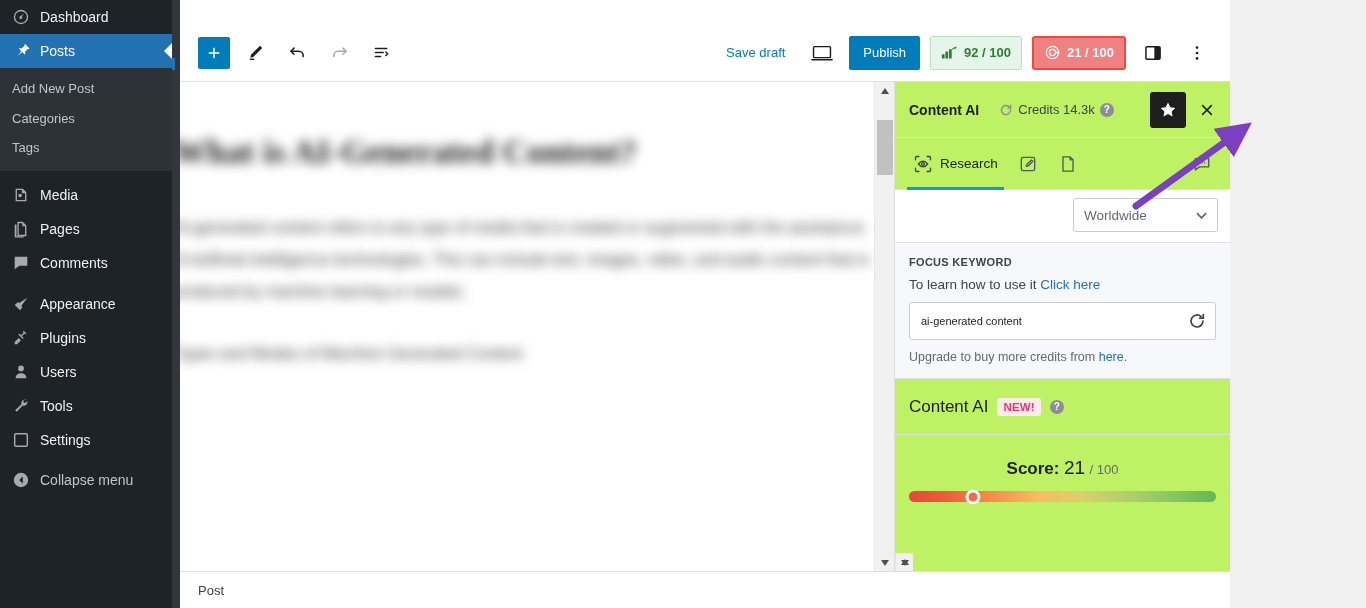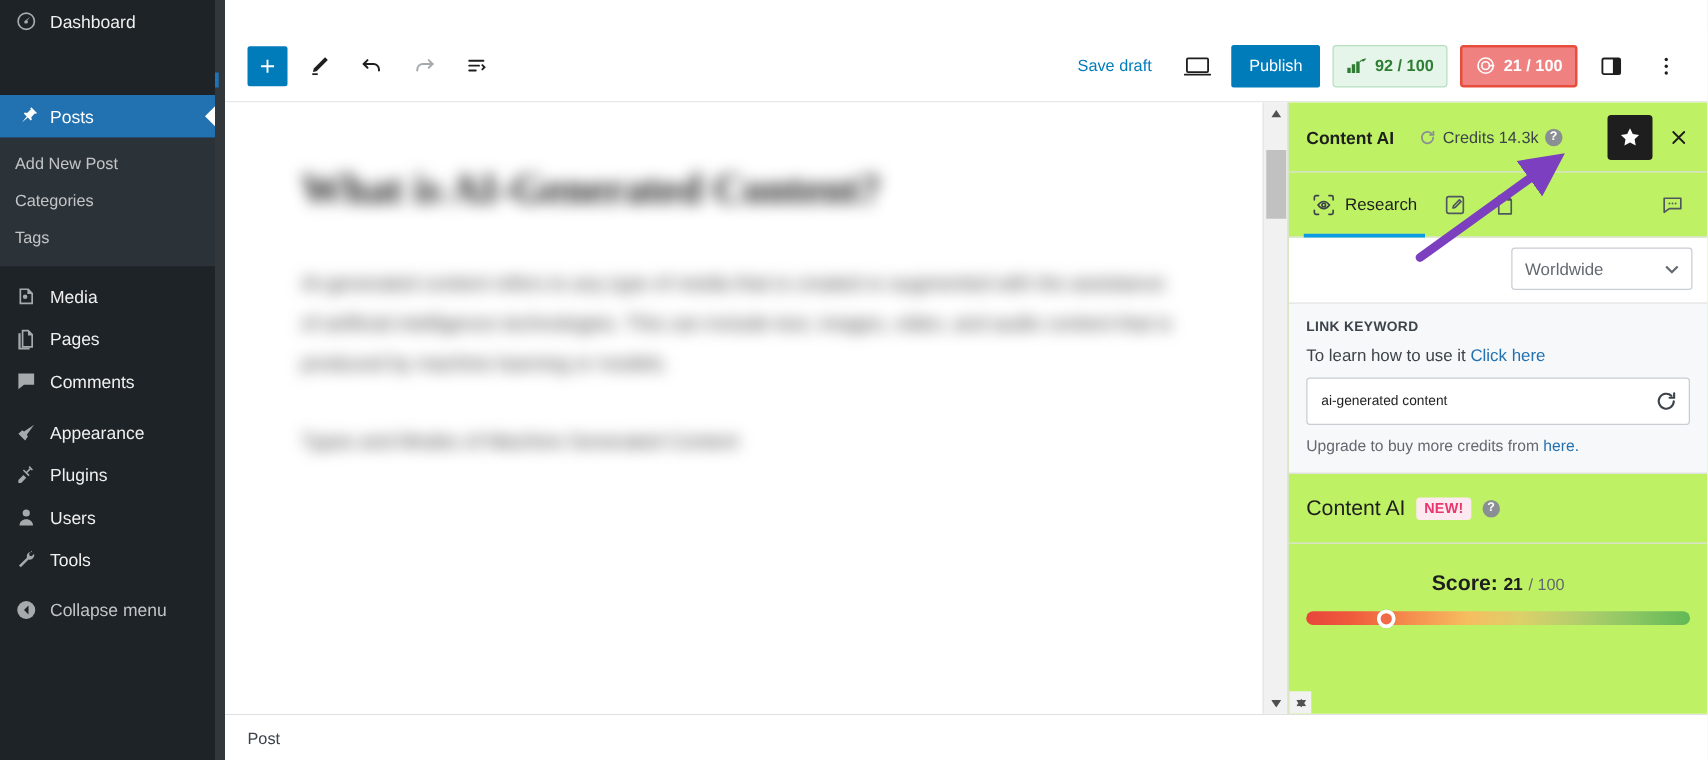--- a/index.html
+++ b/index.html
@@ -2,21 +2,21 @@
 <html><head>
 <meta charset="utf-8">
 <style>
   * { box-sizing: border-box; margin: 0; padding: 0; }
   html, body {
     width: 1366px; height: 608px;
     overflow: hidden;
     font-family: "Liberation Sans", sans-serif;
     background: #f0f0f1;
   }
-  .app { position: relative; width: 1366px; height: 608px; display: flex; }
+  .app { position: relative; width: 1230px; height: 608px; display: flex; }
 
   
   .adminmenu {
     width: 172px; height: 608px;
     background: #1d2327;
     color: #f0f0f1;
     flex: 0 0 172px;
     position: relative;
     overflow: hidden;
   }
@@ -28,21 +28,20 @@
     color: #f0f0f1;
     gap: 9px;
     position: relative;
     line-height: 1;
   }
   .menu-item .mi-label { white-space: nowrap; }
   .menu-item.current {
     background: #2271b1;
     color: #fff;
     font-weight: 400;
-    margin-top: 42px;
   }
   .menu-item.current::after {
     content: "";
     position: absolute; right: 0; top: 50%;
     transform: translateY(-50%);
     border-style: solid;
     border-width: 8px 8px 8px 0;
     border-color: transparent #fff transparent transparent;
   }
   .menu-icon {
@@ -362,21 +361,21 @@
     padding: 3px 6px; border-radius: 3px;
     letter-spacing: .2px;
   }
 
   .score-area { padding: 22px 14px 0 14px; }
   .score-line {
     text-align: center; margin-bottom: 12px;
     color: #1e1e1e;
   }
   .score-line .sc-label { font-size: 17px; font-weight: 600; }
-  .score-line .sc-val { font-size: 14px; font-weight: 700; }
+  .score-line .sc-val { font-size: 19px; font-weight: 400; }
   .score-line .sc-max { font-size: 13px; color: #646970; }
   .score-bar {
     position: relative;
     height: 11px;
     border-radius: 6px;
     background: linear-gradient(90deg,#e8453c 0%,#ef5b3c 12%,#f58a4d 26%,#f6bd5f 42%,#dcd06a 56%,#b5cf6c 70%,#8fc765 84%,#62b856 100%);
   }
   .score-knob {
     position: absolute; top: 50%; transform: translate(-50%,-50%);
     width: 15px; height: 15px; border-radius: 50%;
@@ -519,20 +518,29 @@
 
     <div class="menu-item">
       <span class="menu-icon">
         <svg viewBox="0 0 20 20">
             <path d="M15.5 3a4 4 0 00-5 5l-7 6.8 1.7 1.7L12 9.5a4 4 0 005-5l-2.2 2.2-1.8-.5-.5-1.8L14.7 2z"></path>
           </svg>
       </span>
       <span class="mi-label">Tools</span>
     </div>
 
+    <div class="menu-item">
+      <span class="menu-icon">
+        <svg viewBox="0 0 20 20">
+            <rect x="3" y="3" width="14" height="14" rx="1.5" fill="none" stroke="currentColor" stroke-width="1.6"></rect>
+            <path d="M6.5 6v8m0 0l-1.6-2M6.5 14l1.6-2M11 6h3.5M11 9h3.5M11 12h2"></path>
+          </svg>
+      </span>
+      <span class="mi-label">Settings</span>
+    </div>
 
     <div class="menu-item collapse">
       <span class="menu-icon">
         <svg viewBox="0 0 20 20">
             <circle cx="10" cy="10" r="8"></circle>
             <path d="M12 6l-4 4 4 4z" fill="#1d2327"></path>
           </svg>
       </span>
       <span class="mi-label">Collapse menu</span>
     </div>
@@ -705,21 +713,21 @@
           <div class="cai-region-row">
             <div class="region-select">
               <span>Worldwide</span>
               <svg viewBox="0 0 12 7">
                   <path d="M1 1l5 5 5-5"></path>
                 </svg>
             </div>
           </div>
 
           <div class="kw-block">
-            <div class="kw-label">LINK KEYWORD</div>
+            <div class="kw-label">FOCUS KEYWORD</div>
             <div class="kw-sub">
               <span>To learn how to use it</span>
               <a>Click here</a>
             </div>
             <div class="kw-input-wrap">
               <input class="kw-input" value="ai-generated content" style="">
               <span class="kw-refresh">
                 <svg viewBox="0 0 18 18" fill="none" stroke="#3c434a" stroke-width="1.7" stroke-linecap="round">
                     <path d="M15 9a6 6 0 11-1.9-4.4"></path>
                     <path d="M15.3 2.6v3.6h-3.6"></path>

